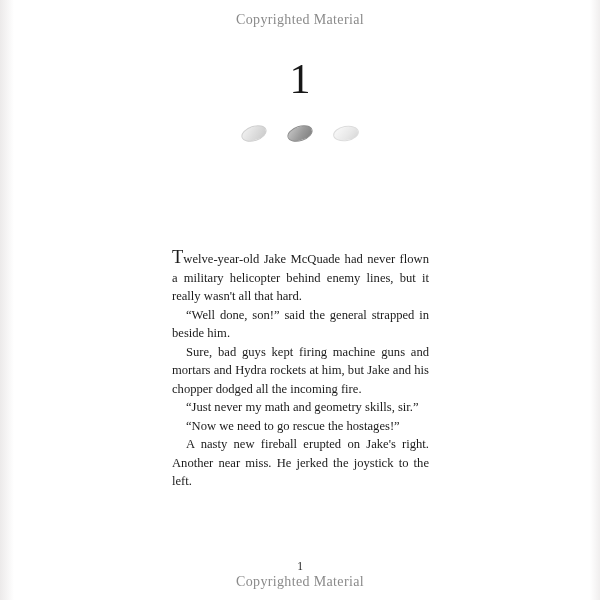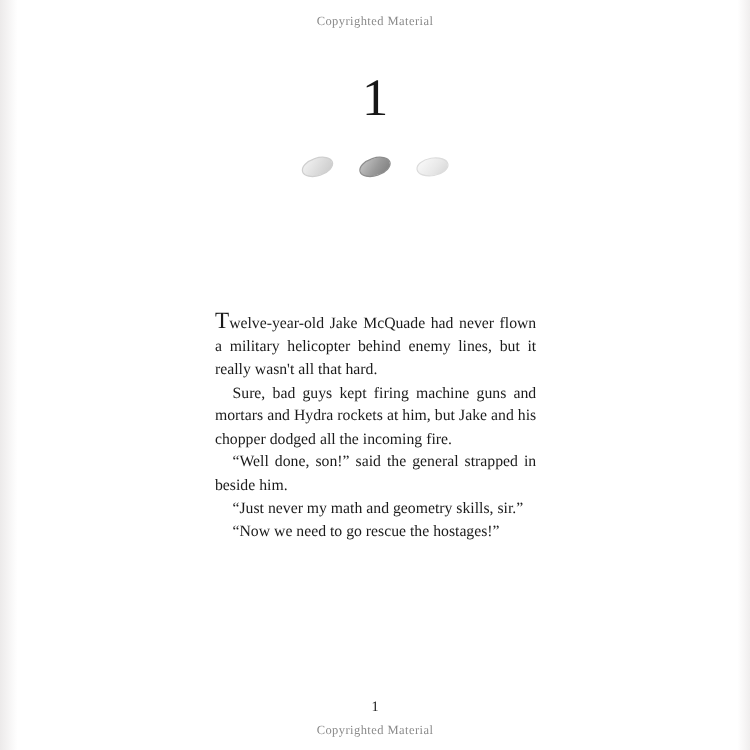--- a/index.html
+++ b/index.html
@@ -38,21 +38,21 @@
     background: linear-gradient(to left, #f0eeee, #ffffff);
     pointer-events: none;
   }
 
   .watermark {
     position: absolute;
     left: 0;
     width: 100%;
     text-align: center;
     font-family: "Liberation Serif", serif;
-    font-size: 10px;
+    font-size: 14px;
     letter-spacing: 0.35px;
     color: #8a8a8a;
   }
   .watermark.top { top: 12px; }
   .watermark.bottom { bottom: 10px; }
 
   .chapter-number {
     position: absolute;
     top: 58px;
     left: 0;
@@ -139,23 +139,24 @@
   <div class="chapter-number">1</div>
 
   <div class="ornament">
     <span class="pill light"></span>
     <span class="pill dark"></span>
     <span class="pill pale"></span>
   </div>
 
   <div class="body-text">
     <p class="first"><span class="dropcap">T</span><span>welve-year-old Jake McQuade had never flown a military helicopter behind enemy lines, but it really wasn't all that hard.</span></p>
+    <p>“Well done, son!” said the general strapped in beside him.</p>
     <p>Sure, bad guys kept firing machine guns and mortars and Hydra rockets at him, but Jake and his chopper dodged all the incoming fire.</p>
-    <p>“Well done, son!” said the general strapped in beside him.</p>
     <p>“Just never my math and geometry skills, sir.”</p>
     <p>“Now we need to go rescue the hostages!”</p>
+    <p>A nasty new fireball erupted on Jake's right. Another near miss. He jerked the joystick to the left.</p>
   </div>
 
   <div class="folio">1</div>
 
   <div class="watermark bottom">Copyrighted Material</div>
 
 </div>
 
 </body></html>

